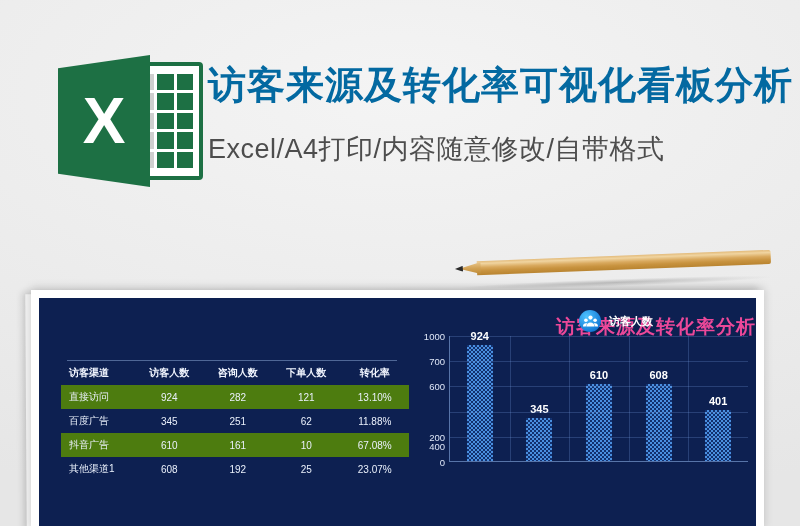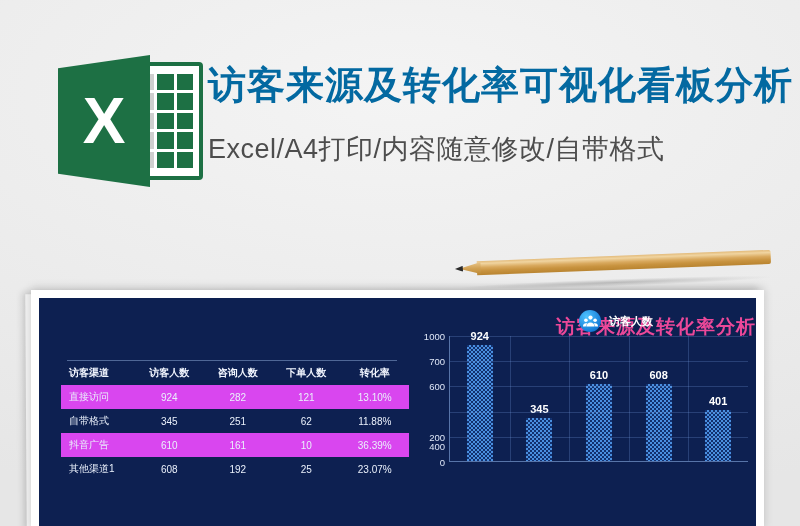--- a/index.html
+++ b/index.html
@@ -134,21 +134,21 @@
   table#data-table { border-collapse: collapse; width: 348px; table-layout: fixed; }
   table#data-table th, table#data-table td {
     font-size: 10px; color: #eaf0fb;
     text-align: center; height: 24px; font-weight: normal;
     white-space: nowrap;
   }
   table#data-table th { font-weight: bold; color: #f2f6ff; }
   table#data-table th:first-child, table#data-table td:first-child {
     text-align: left; padding-left: 8px; width: 74px;
   }
-  table#data-table tbody tr.odd { background: #d946ef; }
+  table#data-table tbody tr.odd { background: #4d7c0f; }
   table#data-table tbody tr.even { background: transparent; }
 
   
   #chart { position: absolute; left: 372px; top: 6px; right: 4px; bottom: 0; }
   #legend {
     position: absolute; left: 168px; top: 6px;
     display: flex; align-items: center; gap: 8px;
   }
   #legend .bubble {
     width: 22px; height: 22px; border-radius: 50%;
@@ -264,32 +264,32 @@
         </thead>
         <tbody>
           <tr class="odd">
             <td>直接访问</td>
             <td>924</td>
             <td>282</td>
             <td>121</td>
             <td>13.10%</td>
           </tr>
           <tr class="even">
-            <td>自带格式</td>
+            <td>百度广告</td>
             <td>345</td>
             <td>251</td>
             <td>62</td>
             <td>11.88%</td>
           </tr>
           <tr class="odd">
             <td>抖音广告</td>
             <td>610</td>
             <td>161</td>
             <td>10</td>
-            <td>36.39%</td>
+            <td>67.08%</td>
           </tr>
           <tr class="even">
             <td>其他渠道1</td>
             <td>608</td>
             <td>192</td>
             <td>25</td>
             <td>23.07%</td>
           </tr>
         </tbody>
       </table>

